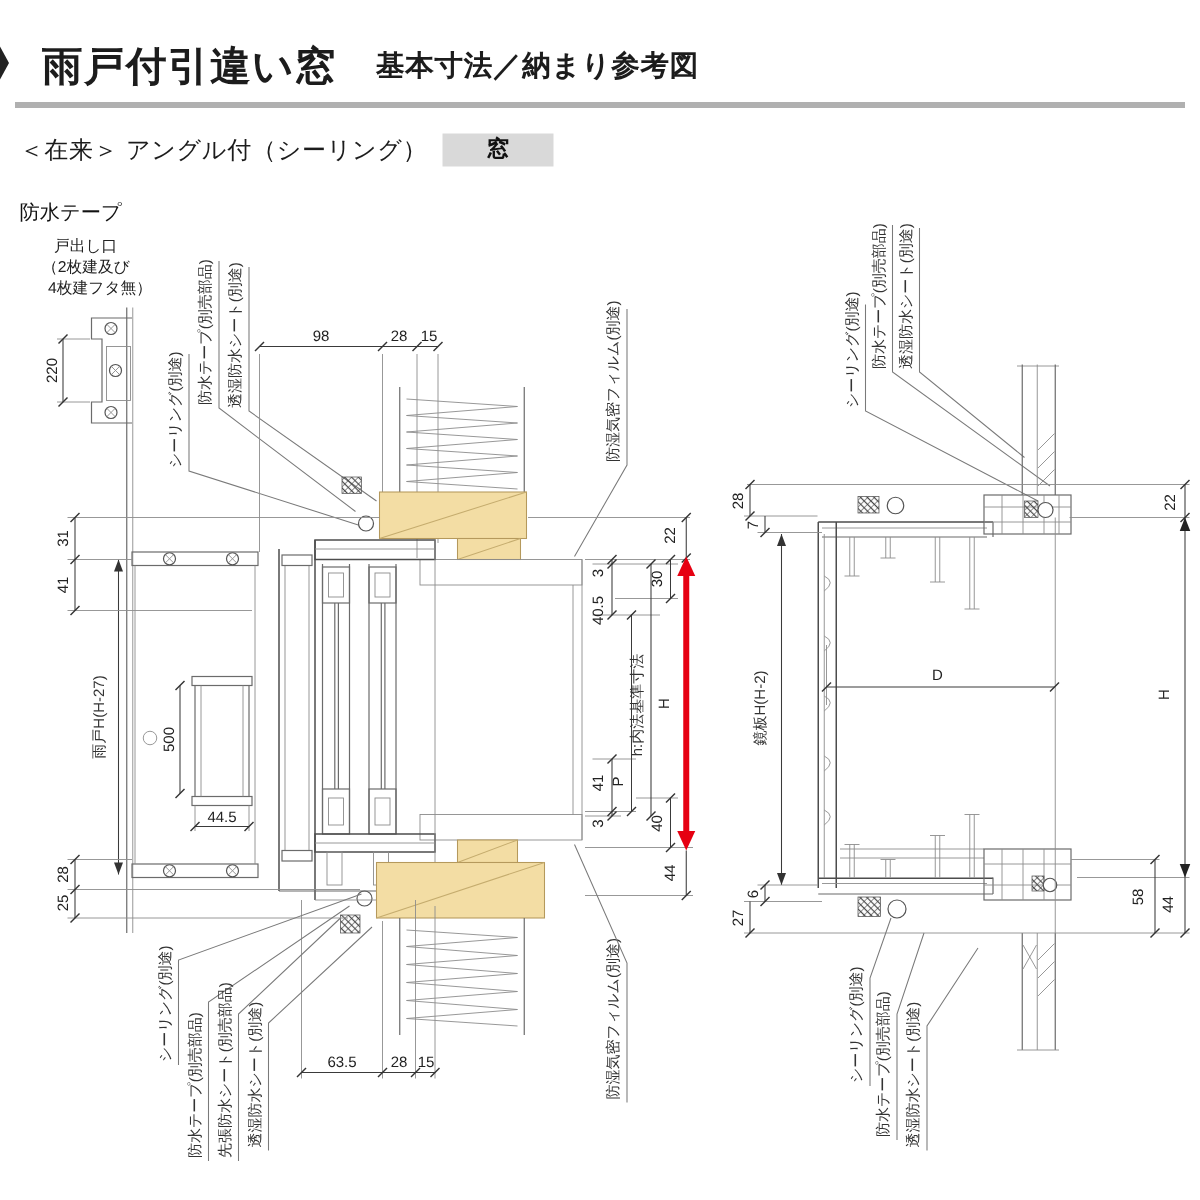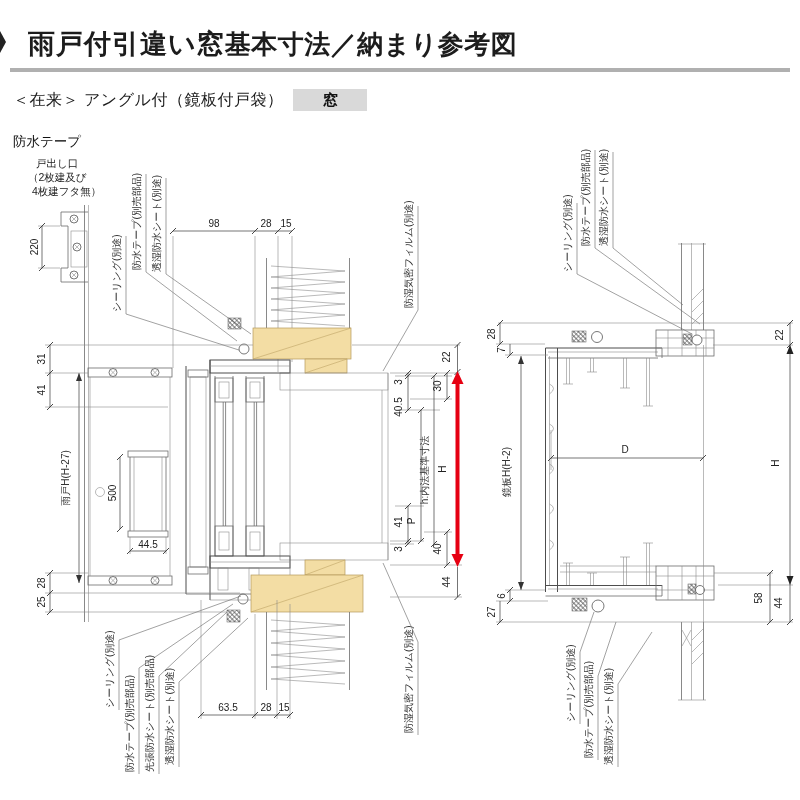--- a/index.html
+++ b/index.html
@@ -1,20 +1,20 @@
 <!DOCTYPE html>
 <html><head>
 <meta charset="utf-8">
 <style>
   html,body{margin:0;padding:0;width:800px;height:800px;background:#fff;overflow:hidden;
     font-family:"Liberation Sans","DejaVu Sans",sans-serif;}
   .stage{position:relative;width:800px;height:800px;}
-  .hdr-row{position:absolute;left:28px;top:26px;display:flex;align-items:center;white-space:nowrap;}
+  .hdr-row{position:absolute;left:28px;top:26px;display:flex;align-items:center;gap:16px;white-space:nowrap;}
   .hdr-title{font-size:27px;font-weight:bold;color:#1c1c1c;letter-spacing:1px;}
-  .hdr-sub{font-size:26px;font-weight:bold;color:#1c1c1c;letter-spacing:0.5px;}
+  .hdr-sub{font-size:19px;font-weight:bold;color:#1c1c1c;letter-spacing:0.5px;margin-left:10px;}
   .hdr-rule{position:absolute;left:10px;right:10px;top:68px;height:4px;background:#b0b0b0;}
   .series-row{position:absolute;left:13px;top:89px;display:flex;align-items:center;white-space:nowrap;}
   .series-label{font-size:16px;color:#1c1c1c;letter-spacing:0.5px;}
   .badge{display:inline-block;margin-left:10px;width:74px;height:22px;line-height:22px;
     background:#d9d9d9;color:#111;font-size:15px;font-weight:bold;text-align:center;}
   .section-label{position:absolute;left:13px;top:133px;font-size:13.5px;color:#111;}
   svg{position:absolute;left:0;top:0;}
   svg text{font-family:"Liberation Sans","DejaVu Sans",sans-serif;fill:#222;}
   .dim{font-size:10px;}
   .ann{font-size:10px;fill:#333;}
@@ -33,21 +33,21 @@
 <body>
 
 <div class="stage">
 
   <div class="hdr-row">
     <span class="hdr-title">雨戸付引違い窓</span>
     <span class="hdr-sub">基本寸法／納まり参考図</span>
   </div>
   <div class="hdr-rule"></div>
   <div class="series-row">
-    <span class="series-label">＜在来＞ アングル付（鏡板付戸袋）</span>
+    <span class="series-label">＜在来＞ アングル付（シーリング）</span>
     <span class="badge">窓</span>
   </div>
   <div class="section-label">防水テープ</div>
 
   <svg width="800" height="800" viewBox="0 0 800 800">
     <defs>
       <pattern id="hatch" width="7" height="7" patternUnits="userSpaceOnUse" patternTransform="rotate(45)">
         <line x1="0" y1="0" x2="0" y2="7" stroke="#8a8a8a" stroke-width="1"></line>
       </pattern>
       <pattern id="xhatch" width="3.2" height="3.2" patternUnits="userSpaceOnUse" patternTransform="rotate(45)">

